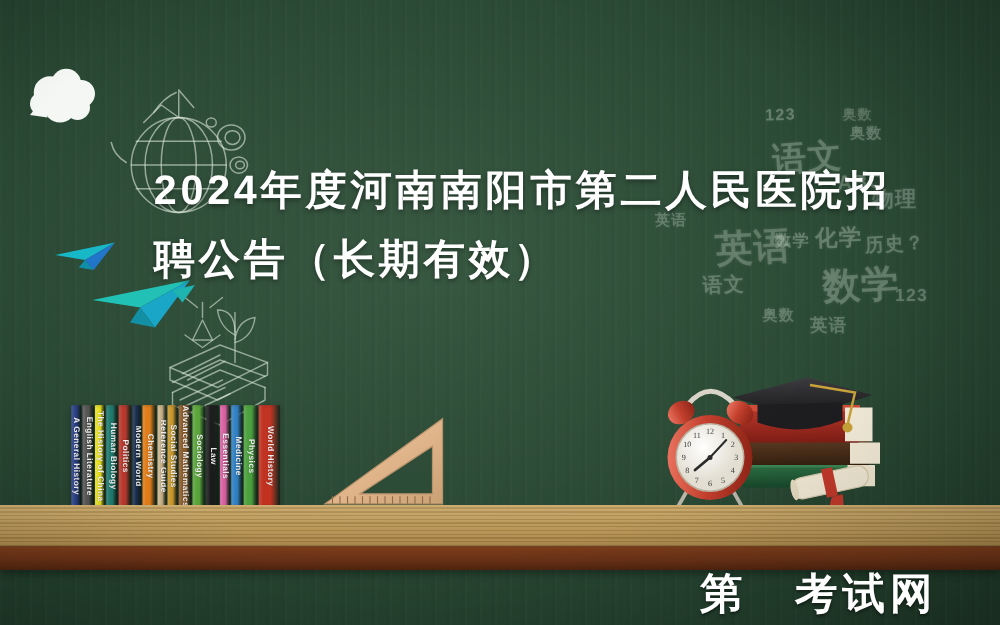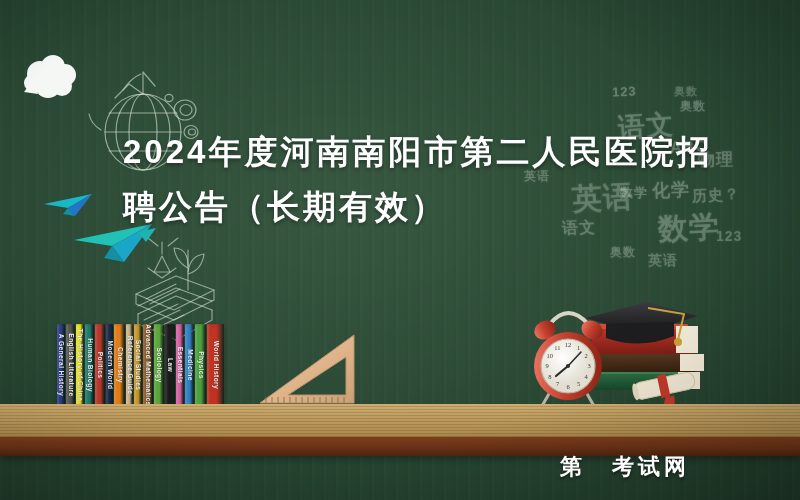--- a/index.html
+++ b/index.html
@@ -101,21 +101,21 @@
 
   
   #ruler{position:absolute;left:258px;top:333px;width:122px;height:74px;}
 
   
   #stilllife{position:absolute;left:528px;top:300px;width:268px;height:112px;}
 
   
   #watermark{
     position:absolute;left:560px;top:452px;
-    color:#ffffff;font-size:22px;font-weight:bold;letter-spacing:4px;
+    color:#ffffff;font-size:34px;font-weight:bold;letter-spacing:4px;
     text-shadow:0 2px 3px rgba(0,0,0,0.5);
     white-space:pre;
   }
   #watermark .wm-gap{opacity:0;}
 </style>
 </head>
 <body>
 
 <div id="stage">
 

